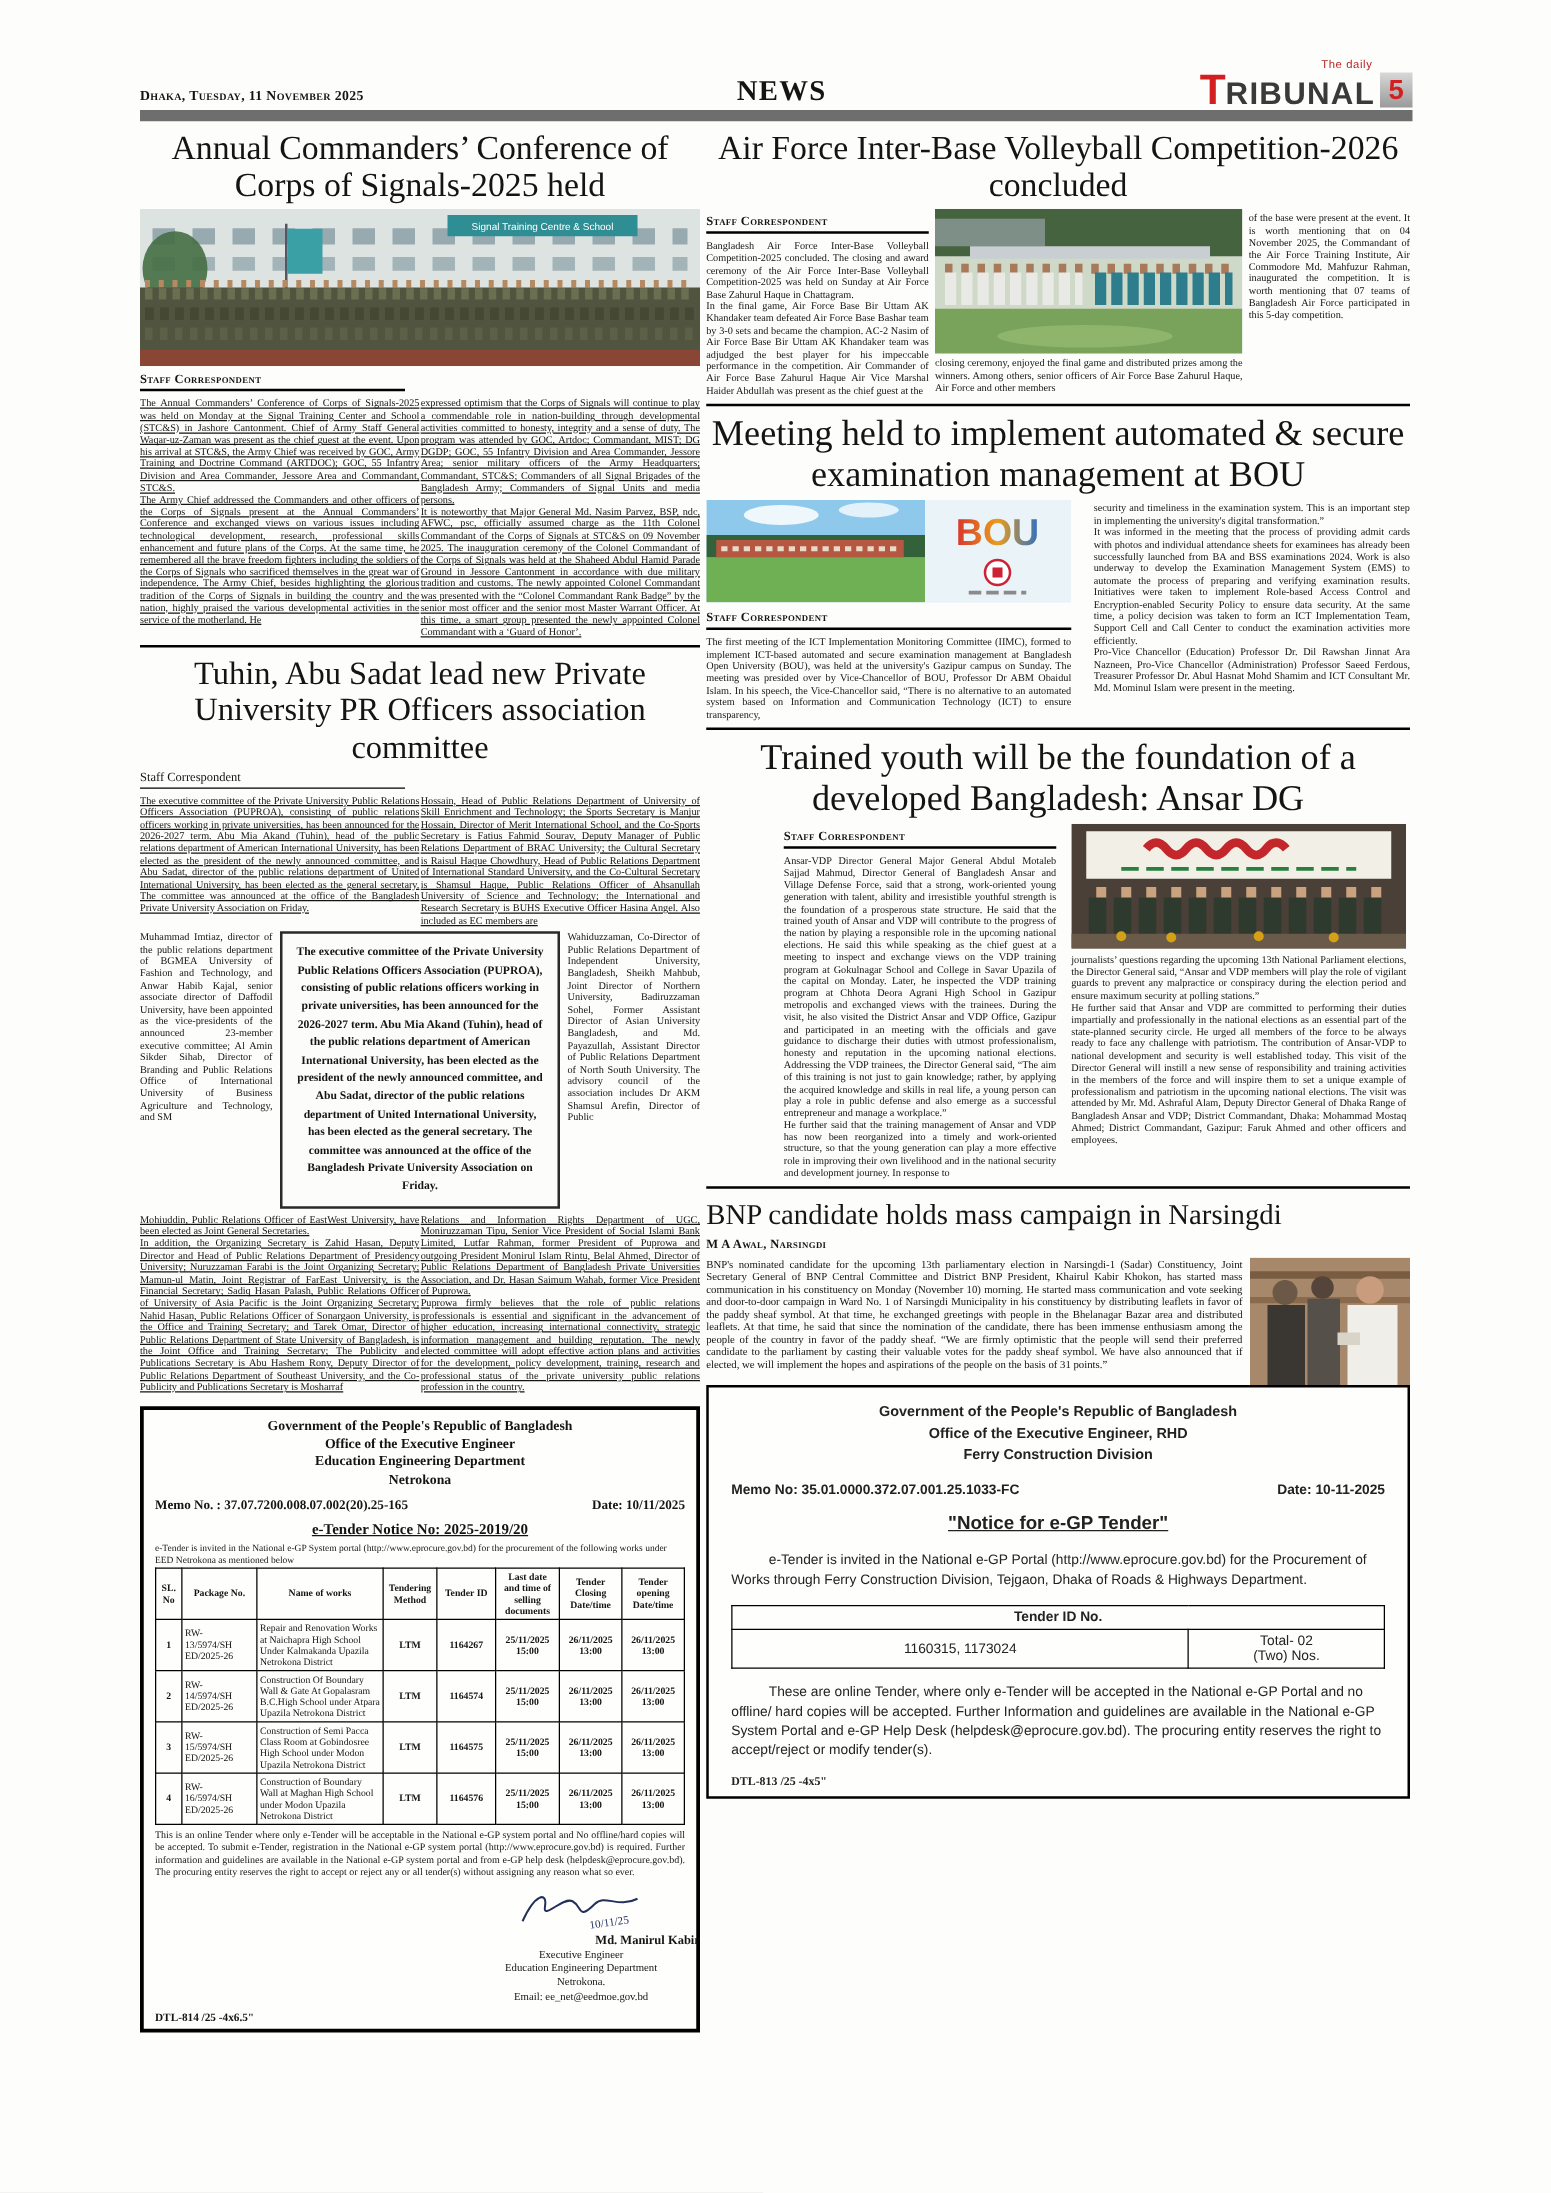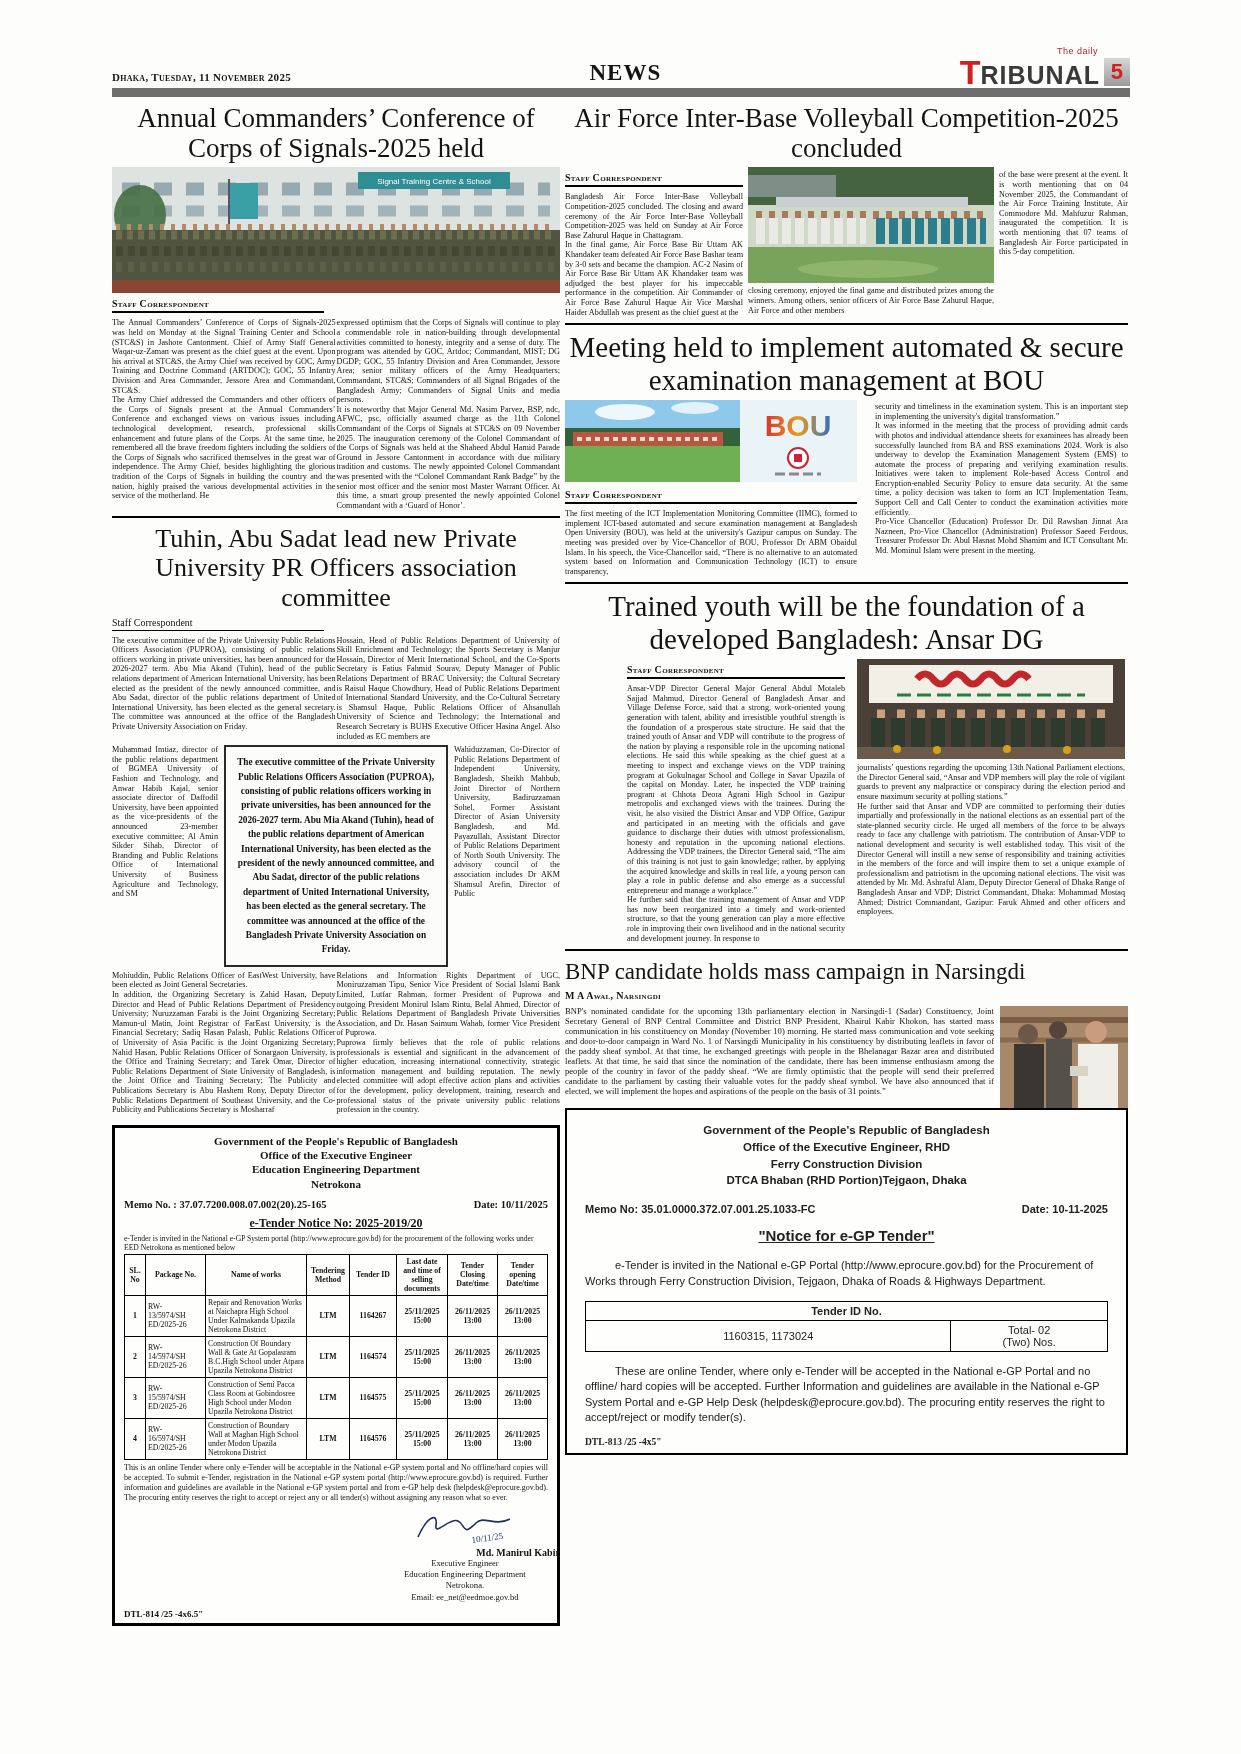--- a/index.html
+++ b/index.html
@@ -27,21 +27,21 @@
   .headline{font-weight:normal;text-align:center;margin:4px 0 4px;line-height:1.12;}
   .h-lg{font-size:27px;}
   .h-xl{font-size:29px;}
   .h-md{font-size:26px;}
   .h-sm{font-size:23px;text-align:left;margin:6px 0 0;}
   .rule-top{border-top:2px solid #000;margin-top:6px;padding-top:2px;}
   .byline{font-weight:bold;font-variant:small-caps;font-size:10px;letter-spacing:.3px;
           border-bottom:2.5px solid #000;padding:2px 0 2px;margin:3px 0 5px;}
   .byline-plain{font-size:10px;border-bottom:1.5px solid #000;padding:1px 0 2px;margin:2px 0 5px;}
   .body-text{font-size:8.2px;line-height:1.17;text-align:justify;white-space:pre-line;}
-  .tworow{display:flex;gap:1px;}
+  .tworow{display:flex;gap:1px;text-decoration:underline;}
   .tcol{flex:1;min-width:0;}
   .photo{overflow:hidden;}
   .photo svg{display:block;}
   
   .vb-grid{display:flex;gap:5px;}
   .vb-c1{width:178px;flex:none;}
   .vb-c2{width:246px;flex:none;}
   .vb-c3{width:129px;flex:none;margin-top:3px;}
   .vb-c2 .body-text{margin-top:3px;}
   
@@ -270,21 +270,21 @@
         <div class="t-sign-line">Netrokona.</div>
         <div class="t-sign-line">Email: ee_net@eedmoe.gov.bd</div>
       </div>
       <div class="t-footer">DTL-814 /25 -4x6.5"</div>
     </section>
   </div>
 
   <div class="col-right">
 
     <section>
-      <h1 class="headline h-lg">Air Force Inter-Base Volleyball Competition-2025 concluded</h1>
+      <h1 class="headline h-lg">Air Force Inter-Base Volleyball Competition-2026 concluded</h1>
       <div class="vb-grid">
         <div class="vb-c1">
           <div class="byline">Staff Correspondent</div>
           <div class="body-text">Bangladesh Air Force Inter-Base Volleyball Competition-2025 concluded. The closing and award ceremony of the Air Force Inter-Base Volleyball Competition-2025 was held on Sunday at Air Force Base Zahurul Haque in Chattagram.
 In the final game, Air Force Base Bir Uttam AK Khandaker team defeated Air Force Base Bashar team by 3-0 sets and became the champion. AC-2 Nasim of Air Force Base Bir Uttam AK Khandaker team was adjudged the best player for his impeccable performance in the competition. Air Commander of Air Force Base Zahurul Haque Air Vice Marshal Haider Abdullah was present as the chief guest at the</div>
         </div>
         <div class="vb-c2">
           <div class="photo">
             <svg width="246" height="116" viewBox="0 0 246 116" preserveAspectRatio="none">
               <rect width="246" height="116" fill="#cfd9c8"></rect>
@@ -389,21 +389,20 @@
           </svg>
         </div>
         <div class="body-text" style="font-size:8.6px;">BNP's nominated candidate for the upcoming 13th parliamentary election in Narsingdi-1 (Sadar) Constituency, Joint Secretary General of BNP Central Committee and District BNP President, Khairul Kabir Khokon, has started mass communication in his constituency on Monday (November 10) morning. He started mass communication and vote seeking and door-to-door campaign in Ward No. 1 of Narsingdi Municipality in his constituency by distributing leaflets in favor of the paddy sheaf symbol. At that time, he exchanged greetings with people in the Bhelanagar Bazar area and distributed leaflets. At that time, he said that since the nomination of the candidate, there has been immense enthusiasm among the people of the country in favor of the paddy sheaf. “We are firmly optimistic that the people will send their preferred candidate to the parliament by casting their valuable votes for the paddy sheaf symbol. We have also announced that if elected, we will implement the hopes and aspirations of the people on the basis of 31 points.”</div>
       </div>
     </section>
 
     <section class="tender tender-sans">
       <div class="ts-center">Government of the People's Republic of Bangladesh</div>
       <div class="ts-center">Office of the Executive Engineer, RHD</div>
       <div class="ts-center">Ferry Construction Division</div>
-      <div class="ts-center">DTCA Bhaban (RHD Portion)Tejgaon, Dhaka</div>
       <div class="ts-memo">
         <span>Memo No: 35.01.0000.372.07.001.25.1033-FC</span>
         <span>Date: 10-11-2025</span>
       </div>
       <div class="ts-title">"Notice for e-GP Tender"</div>
       <div class="ts-para">e-Tender is invited in the National e-GP Portal (http://www.eprocure.gov.bd) for the Procurement of Works through Ferry Construction Division, Tejgaon, Dhaka of Roads &amp; Highways Department.</div>
       <table class="ts-table">
         <tbody>
             <tr>
           <th colspan="2">Tender ID No.</th>

